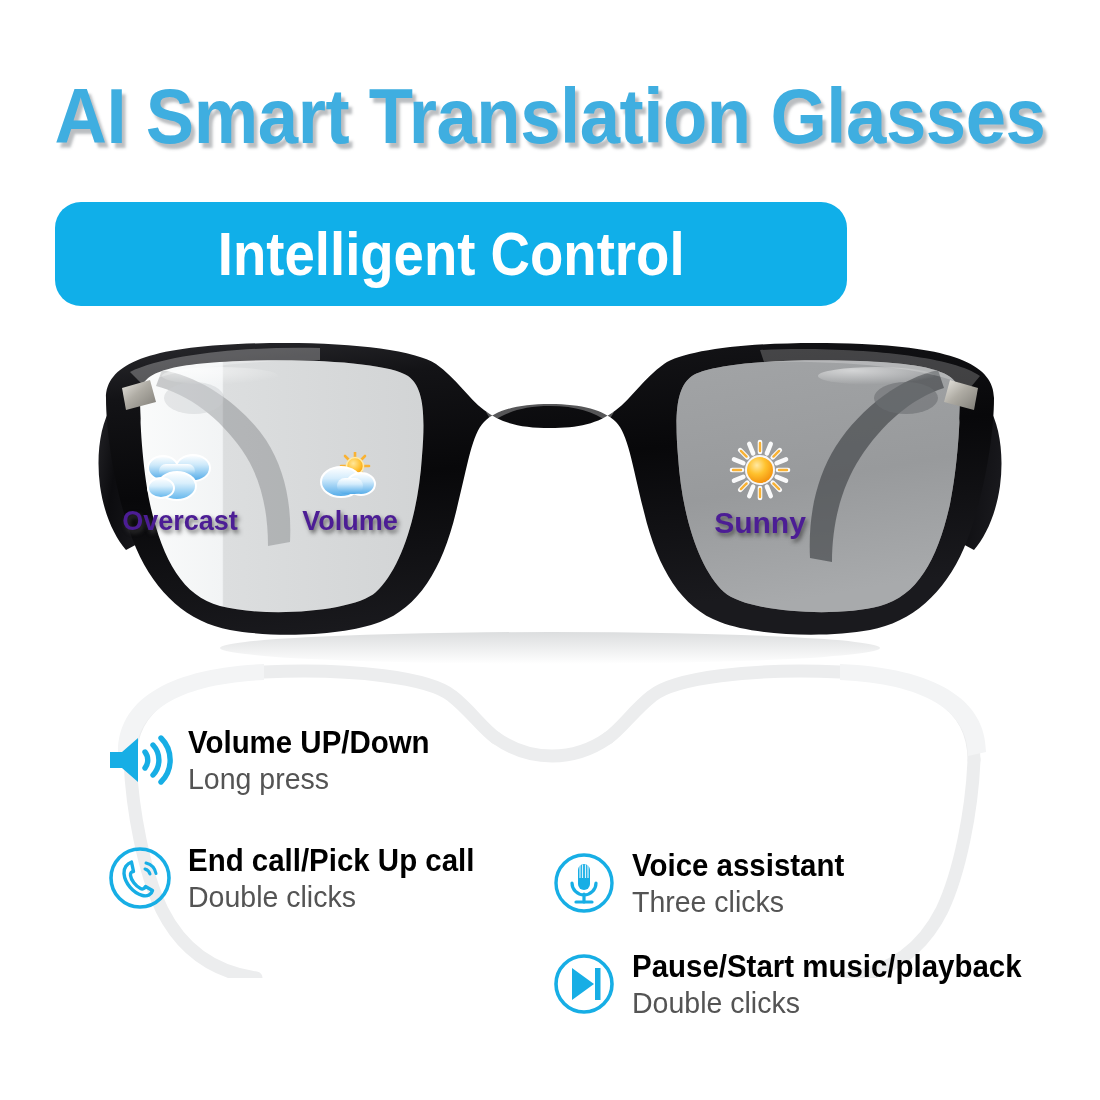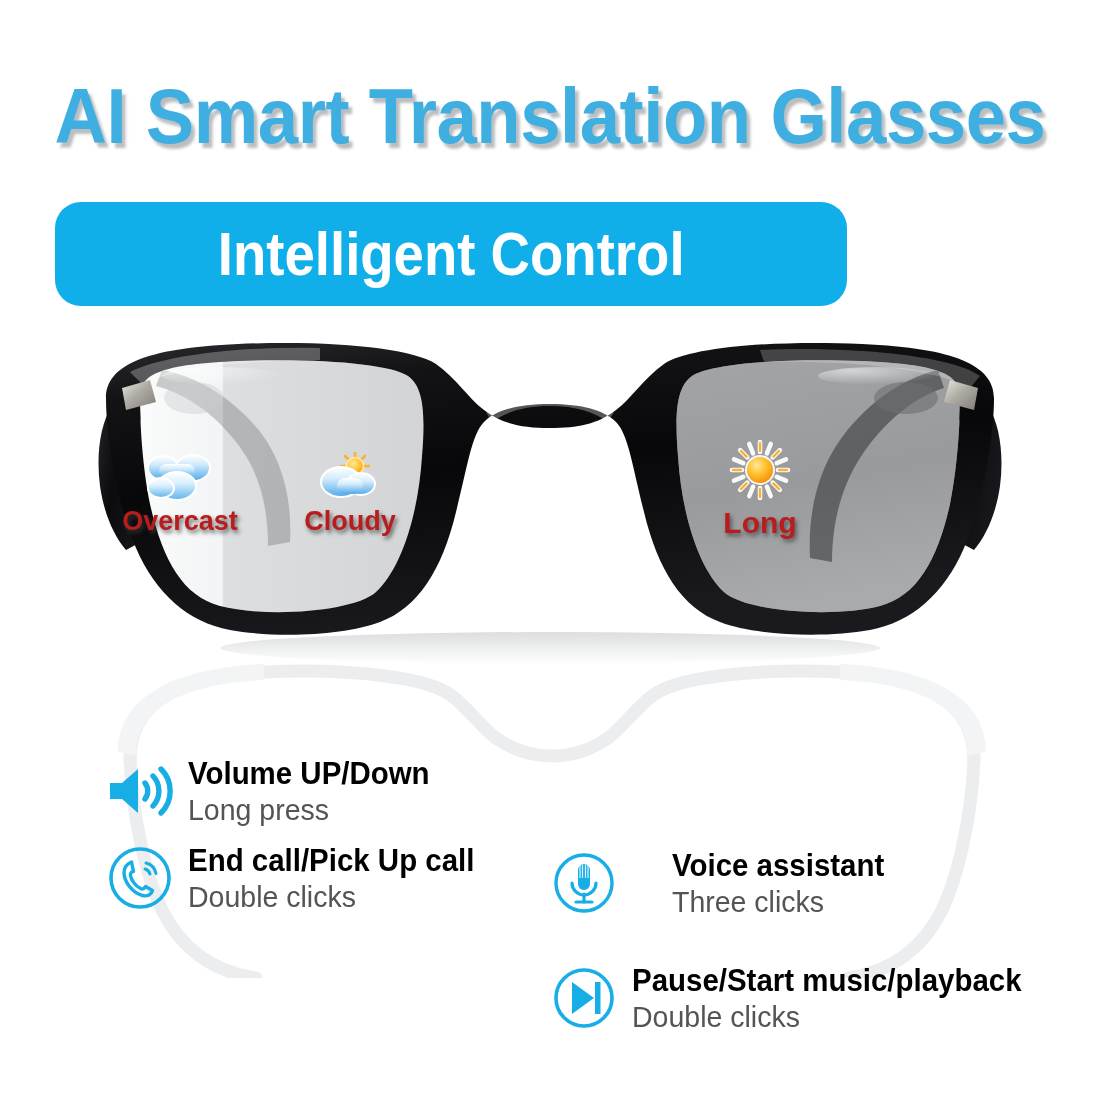--- a/index.html
+++ b/index.html
@@ -72,21 +72,21 @@
 
   
   .weather {
     position: absolute;
     text-align: center;
     pointer-events: none;
   }
   .weather .wlabel {
     font-family: "Liberation Sans Narrow", "Liberation Sans", sans-serif;
     font-weight: bold;
-    color: #b91c1c;
+    color: #4c1d95;
     text-shadow: 2px 3px 4px rgba(60,60,60,0.75);
     white-space: nowrap;
     transform: scaleX(0.92);
   }
   .w-overcast { left: 100px; top: 452px; width: 160px; }
   .w-overcast .wlabel { font-size: 27px; }
   .w-cloudy   { left: 272px; top: 452px; width: 156px; }
   .w-cloudy   .wlabel { font-size: 27px; }
   .w-sunny    { left: 665px; top: 438px; width: 190px; }
   .w-sunny    .wlabel { font-size: 30px; }
@@ -147,25 +147,25 @@
     color: #545454;
     white-space: nowrap;
     transform: scaleX(0.95);
     transform-origin: left center;
     margin-top: 2px;
   }
 
   
   .col-l { left: 104px; }
   .col-r { left: 548px; }
-  .row-1 { top: 12px; margin-top: 31px; }
+  .row-1 { top: 12px; }
   .row-2 { top: 130px; justify-content: space-between; }
   .row-3 { top: 245px; }
-  .r2-right { top: 135px; gap: 40px; }
-  .r3-right { top: 250px; justify-content: space-between; }
+  .r2-right { top: 135px; }
+  .r3-right { top: 236px; justify-content: space-between; }
 </style>
 </head>
 <body>
 
 <div class="title">AI Smart Translation Glasses</div>
 
 <div class="banner">
   <span class="banner-text">Intelligent Control</span>
 </div>
 
@@ -351,21 +351,21 @@
           <line x1="10" y1="10" x2="6.5" y2="6.5"></line>
         <line x1="-10" y1="-10" x2="-6.5" y2="-6.5"></line>
           <line x1="-14" y1="0" x2="-9" y2="0"></line>
       </g>
       <circle cx="0" cy="0" r="8.5" fill="url(#sun1)" stroke="#FFE9A8" stroke-width="1.6"></circle>
     </g>
     <ellipse cx="30" cy="30" rx="20" ry="15" fill="url(#cl3)" stroke="#ffffff" stroke-width="2"></ellipse>
     <ellipse cx="50" cy="32" rx="14" ry="11" fill="url(#cl3)" stroke="#ffffff" stroke-width="2"></ellipse>
     <rect x="26" y="26" width="26" height="16" rx="8" fill="url(#cl3)"></rect>
   </svg>
-  <span class="wlabel">Cloudy</span>
+  <span class="wlabel">Volume</span>
 </div>
 
 <div class="weather w-sunny">
   <svg class="wicon" width="76" height="66" viewBox="0 0 76 66">
     <defs>
       <radialGradient id="sun2" cx="0.38" cy="0.32" r="0.75">
         <stop offset="0%" stop-color="#FFE9A3"></stop>
           <stop offset="45%" stop-color="#FFC22E"></stop>
         <stop offset="100%" stop-color="#F28C0A"></stop>
       </radialGradient>
@@ -396,21 +396,21 @@
           <line x1="27" y1="0" x2="19" y2="0"></line>
         <line x1="-19.1" y1="-19.1" x2="-13.4" y2="-13.4"></line>
         <line x1="19.1" y1="19.1" x2="13.4" y2="13.4"></line>
         <line x1="-19.1" y1="19.1" x2="-13.4" y2="13.4"></line>
         <line x1="19.1" y1="-19.1" x2="13.4" y2="-13.4"></line>
       </g>
       <circle cx="0" cy="0" r="15" fill="#FFFFFF" opacity="0.9"></circle>
       <circle cx="0" cy="0" r="13" fill="url(#sun2)"></circle>
     </g>
   </svg>
-  <span class="wlabel">Long</span>
+  <span class="wlabel">Sunny</span>
 </div>
 
 <svg class="watermark" viewBox="0 0 912 330" xmlns="http://www.w3.org/2000/svg">
   <g fill="none" stroke="#ECEDEE" stroke-width="13" stroke-linecap="round">
     <path d="M34,112 C34,56 80,28 168,24 C258,20 334,30 356,48
              C374,62 386,80 400,90"></path>
     <path d="M878,112 C878,56 832,28 744,24 C654,20 578,30 556,48
              C538,62 526,80 512,90"></path>
     <path d="M34,112 C36,162 48,224 66,262 C86,302 118,324 160,330"></path>
     <path d="M878,112 C876,162 864,224 846,262 C826,302 794,324 752,330"></path>

